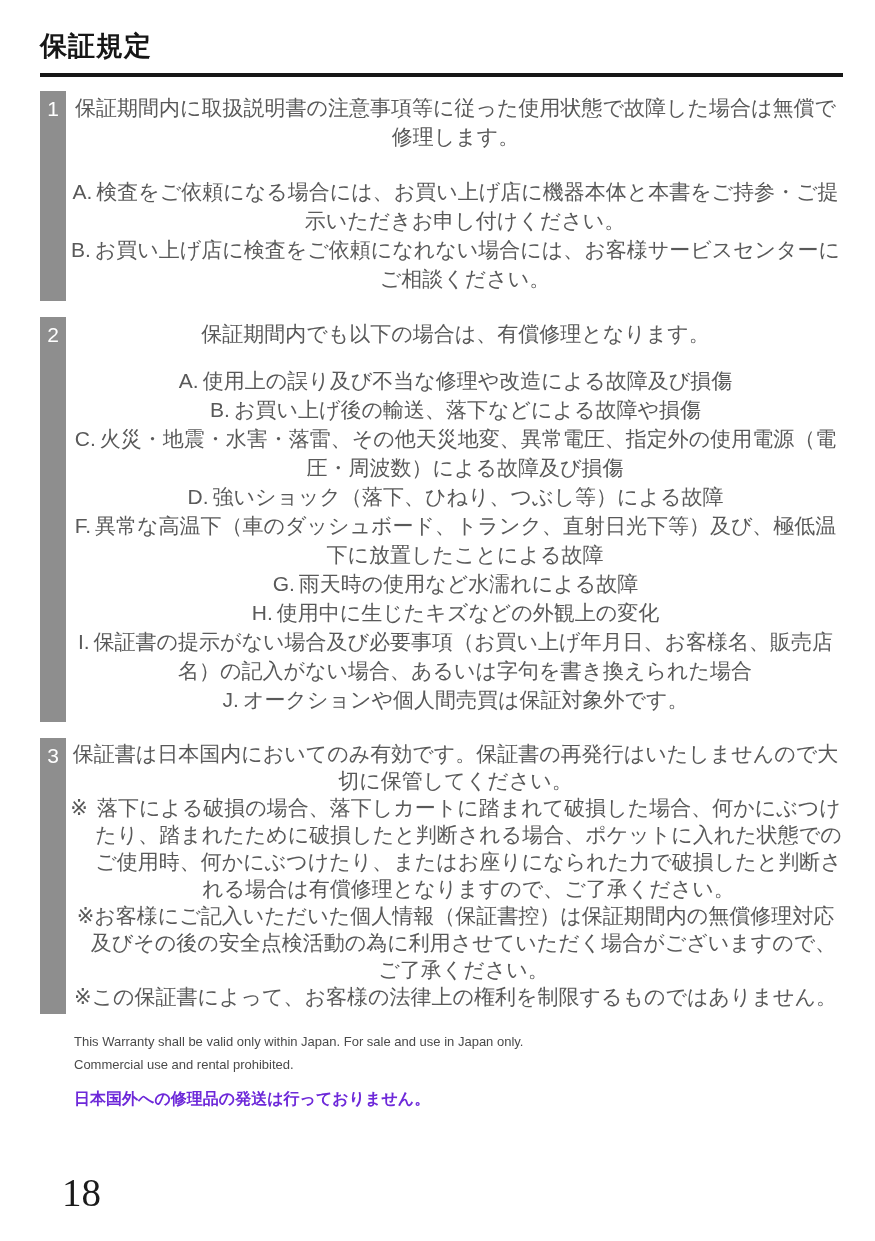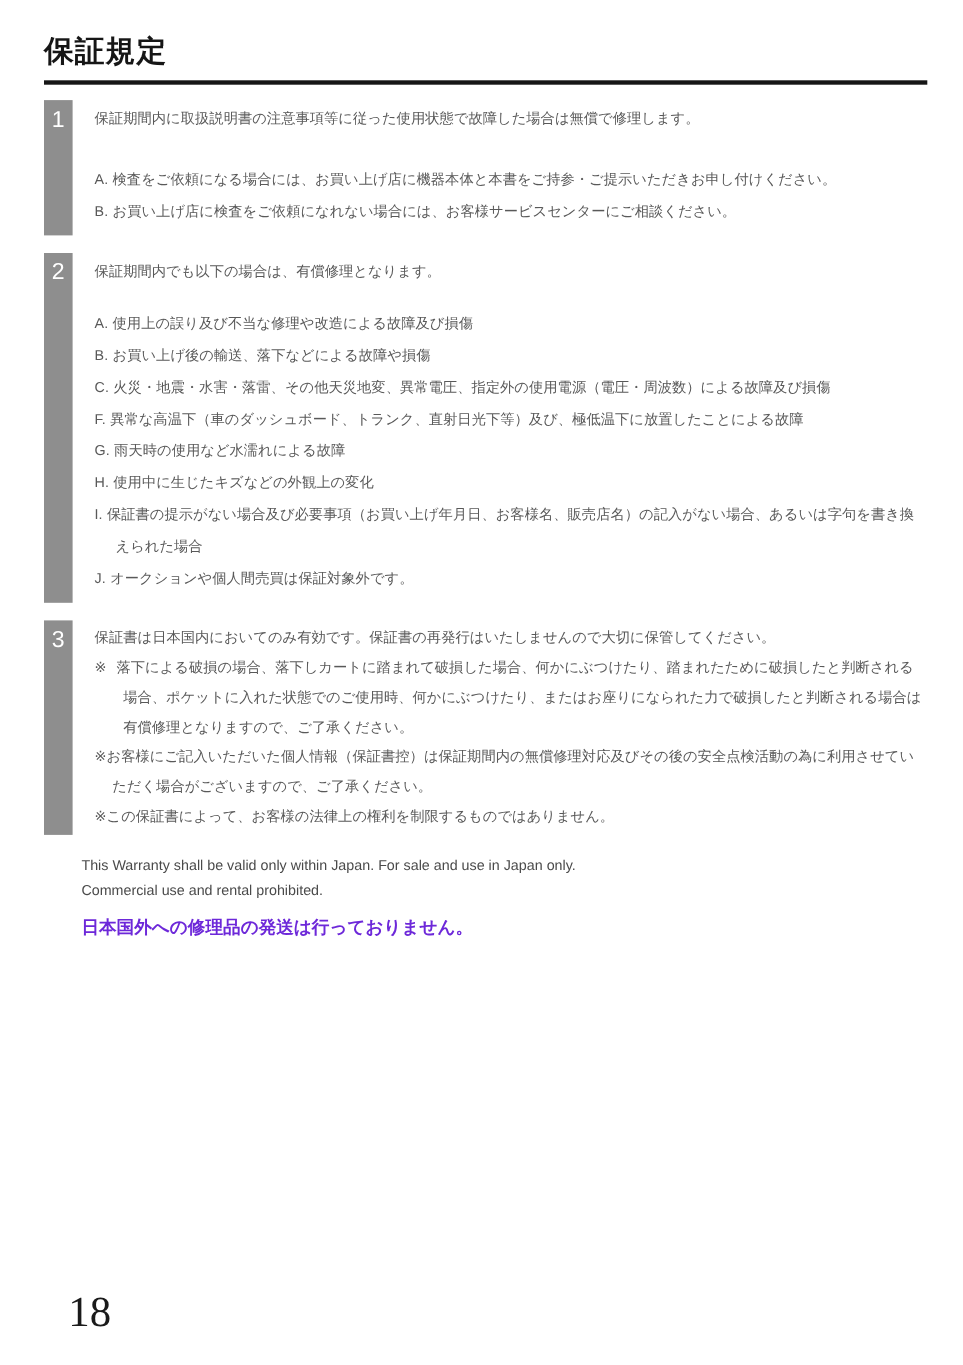--- a/index.html
+++ b/index.html
@@ -34,24 +34,25 @@
     color: #ffffff;
     text-align: center;
     font-size: 21px;
     font-weight: 400;
     line-height: 1.3;
     padding-top: 4px;
     box-sizing: border-box;
   }
   .section-body {
     flex: 1;
-    padding: 2px 0 8px 20px;
+    padding: 2px 0 8px 2px;
     color: #595959;
-    font-size: 13px;
+    font-size: 21px;
     line-height: 29px;
+    text-align: center;
   }
   .section-body p { margin: 0; }
   .items-gap-1 { margin-top: 26px; }
   .items-gap-2 { margin-top: 18px; }
   .item { padding-left: 19px; text-indent: -19px; }
   .item-label { margin-right: 4px; }
   .item-note { padding-left: 31px; }
   .sec3 .section-body { line-height: 27px; padding-bottom: 4px; }
   .note { padding-left: 16px; text-indent: -16px; margin-top: 13px; }
   .note-wide { padding-left: 26px; text-indent: -26px; margin-top: 6px; }
@@ -99,20 +100,21 @@
   </div>
 
   <div class="section">
     <div class="num-bar">2</div>
     <div class="section-body">
       <p class="intro">保証期間内でも以下の場合は、有償修理となります。</p>
       <div class="items-gap-2">
         <p class="item"><span class="item-label">A.</span><span>使用上の誤り及び不当な修理や改造による故障及び損傷</span></p>
         <p class="item"><span class="item-label">B.</span><span>お買い上げ後の輸送、落下などによる故障や損傷</span></p>
         <p class="item"><span class="item-label">C.</span><span>火災・地震・水害・落雷、その他天災地変、異常電圧、指定外の使用電源（電圧・周波数）による故障及び損傷</span></p>
+        <p class="item"><span class="item-label">D.</span><span>強いショック（落下、ひねり、つぶし等）による故障</span></p>
         <p class="item"><span class="item-label">F.</span><span>異常な高温下（車のダッシュボード、トランク、直射日光下等）及び、極低温下に放置したことによる故障</span></p>
         <p class="item"><span class="item-label">G.</span><span>雨天時の使用など水濡れによる故障</span></p>
         <p class="item"><span class="item-label">H.</span><span>使用中に生じたキズなどの外観上の変化</span></p>
         <p class="item"><span class="item-label">I.</span><span>保証書の提示がない場合及び必要事項（お買い上げ年月日、お客様名、販売店名）の記入がない場合、あるいは字句を書き換えられた場合</span></p>
         <p class="item"><span class="item-label">J.</span><span>オークションや個人間売買は保証対象外です。</span></p>
       </div>
     </div>
   </div>
 
   <div class="section sec3">

